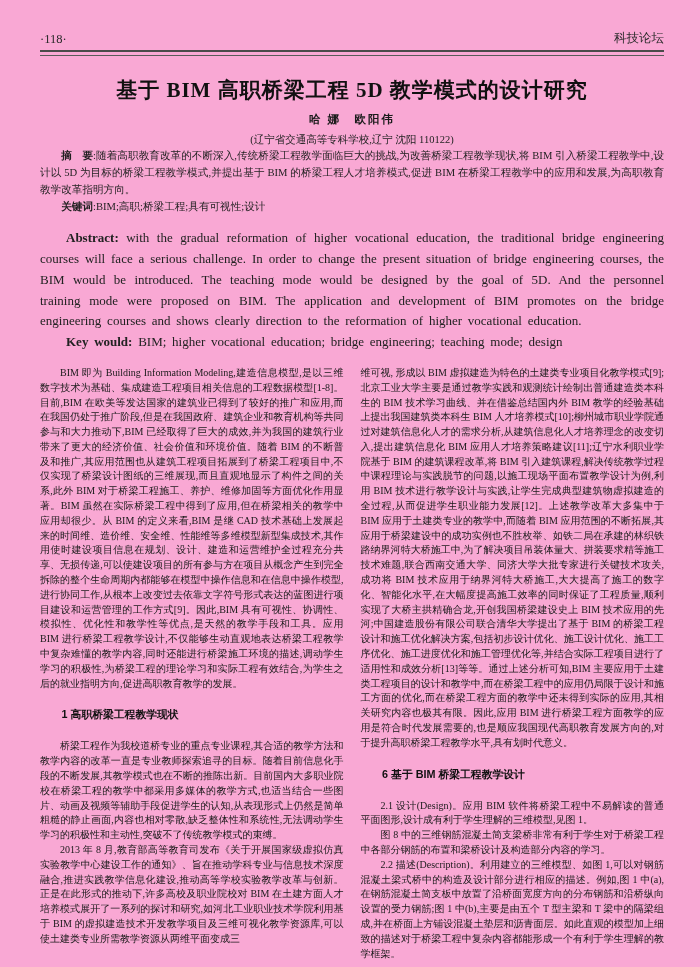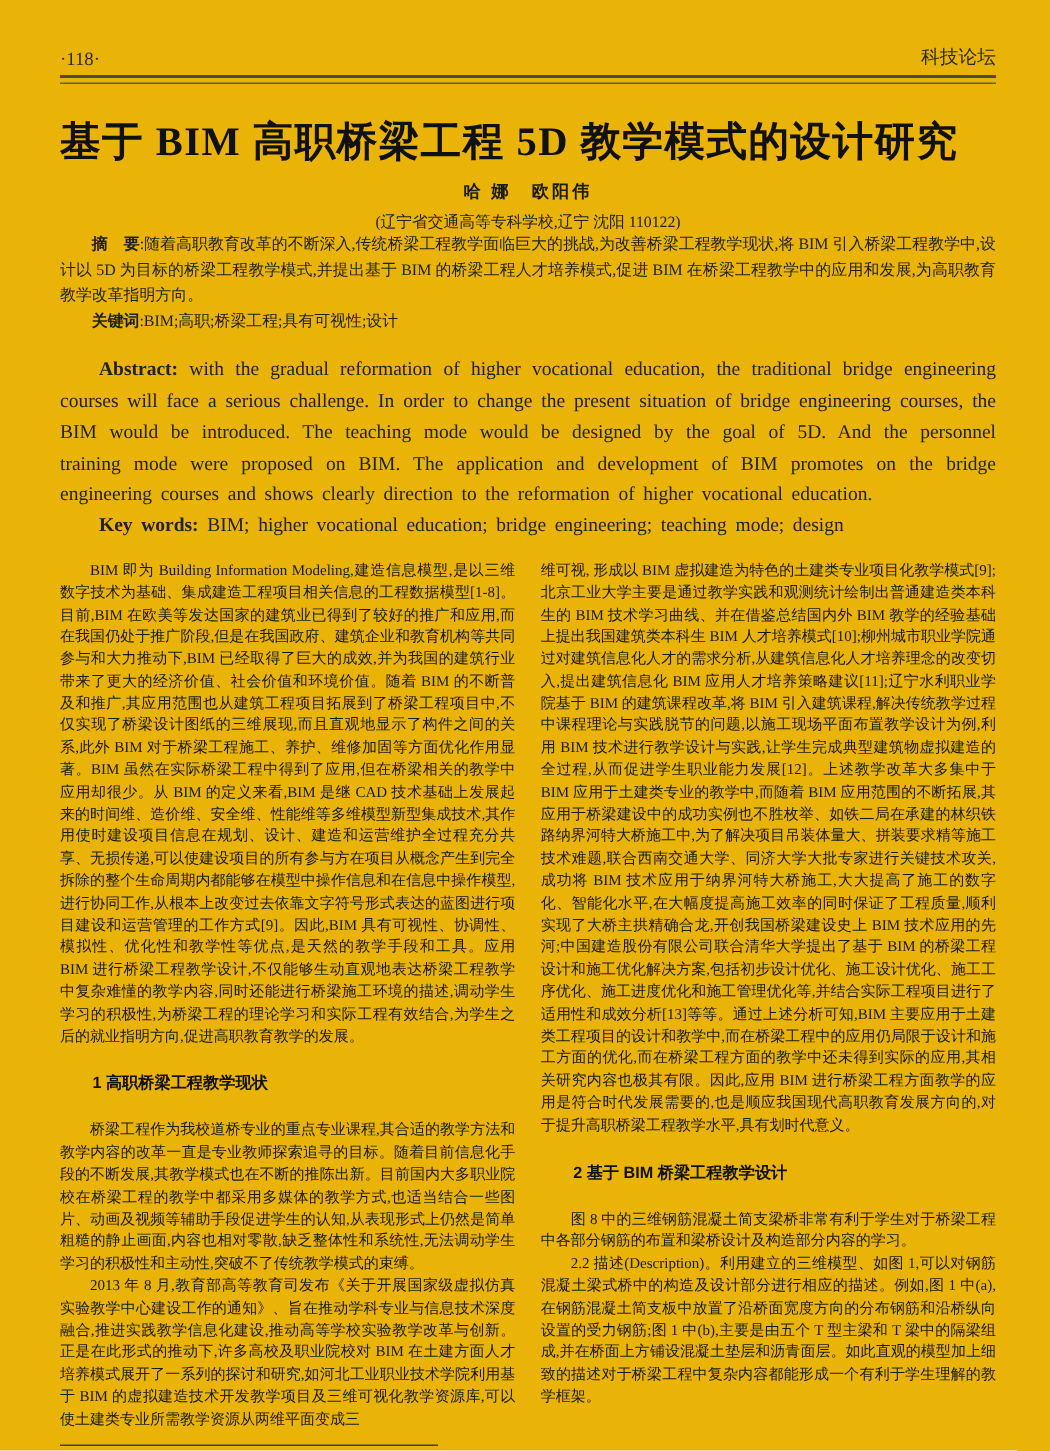--- a/index.html
+++ b/index.html
@@ -1,21 +1,21 @@
 <!DOCTYPE html>
 <html lang="zh"><head>
 <meta charset="utf-8">
 <style>
   html, body { margin: 0; padding: 0; background: #ffffff; }
   .page {
     position: relative;
     width: 700px;
     height: 967px;
     box-sizing: border-box;
-    background: #eab308;
+    background: #f9a8d4;
     color: #1b1b1b;
     font-family: "Liberation Serif", "DejaVu Serif", serif;
     padding: 30px 36px 20px 40px;
     overflow: hidden;
   }
   
   .running-head {
     display: flex;
     justify-content: space-between;
     align-items: flex-end;
@@ -24,22 +24,22 @@
   }
   .rule-double {
     margin-top: 3px;
     height: 2.5px;
     border-top: 2px solid #4a4a4a;
     border-bottom: 1px solid #5a5a5a;
   }
   
   .article-title {
     margin: 20px 0 8px 0;
-    text-align: left;
-    font-size: 27px;
+    text-align: center;
+    font-size: 21px;
     font-weight: bold;
     letter-spacing: 1px;
     color: #111;
   }
   .authors-line {
     text-align: center;
     font-size: 11.5px;
     font-weight: bold;
     letter-spacing: 2px;
     margin-bottom: 6px;
@@ -115,33 +115,34 @@
   <div class="authors-line">哈 娜　欧阳伟</div>
   <div class="affiliation-line">(辽宁省交通高等专科学校,辽宁 沈阳 110122)</div>
 
   <div class="abstract-zh">
     <p><span class="label-bold">摘　要</span><span>:随着高职教育改革的不断深入,传统桥梁工程教学面临巨大的挑战,为改善桥梁工程教学现状,将 BIM 引入桥梁工程教学中,设计以 5D 为目标的桥梁工程教学模式,并提出基于 BIM 的桥梁工程人才培养模式,促进 BIM 在桥梁工程教学中的应用和发展,为高职教育教学改革指明方向。</span></p>
     <p><span class="label-bold">关键词</span><span>:BIM;高职;桥梁工程;具有可视性;设计</span></p>
   </div>
 
   <div class="abstract-en">
     <p><span class="label-bold">Abstract:</span><span> with the gradual reformation of higher vocational education, the traditional bridge engineering courses will face a serious challenge. In order to change the present situation of bridge engineering courses, the BIM would be introduced. The teaching mode would be designed by the goal of 5D. And the personnel training mode were proposed on BIM. The application and development of BIM promotes on the bridge engineering courses and shows clearly direction to the reformation of higher vocational education.</span></p>
-    <p><span class="label-bold">Key words:</span><span> BIM; higher vocational education; bridge engineering; teaching mode; design</span></p>
+    <p><span class="label-bold">Key would:</span><span> BIM; higher vocational education; bridge engineering; teaching mode; design</span></p>
   </div>
 
   <div class="columns">
     <div class="col">
       <p>BIM 即为 Building Information Modeling,建造信息模型,是以三维数字技术为基础、集成建造工程项目相关信息的工程数据模型[1-8]。目前,BIM 在欧美等发达国家的建筑业已得到了较好的推广和应用,而在我国仍处于推广阶段,但是在我国政府、建筑企业和教育机构等共同参与和大力推动下,BIM 已经取得了巨大的成效,并为我国的建筑行业带来了更大的经济价值、社会价值和环境价值。随着 BIM 的不断普及和推广,其应用范围也从建筑工程项目拓展到了桥梁工程项目中,不仅实现了桥梁设计图纸的三维展现,而且直观地显示了构件之间的关系,此外 BIM 对于桥梁工程施工、养护、维修加固等方面优化作用显著。BIM 虽然在实际桥梁工程中得到了应用,但在桥梁相关的教学中应用却很少。从 BIM 的定义来看,BIM 是继 CAD 技术基础上发展起来的时间维、造价维、安全维、性能维等多维模型新型集成技术,其作用使时建设项目信息在规划、设计、建造和运营维护全过程充分共享、无损传递,可以使建设项目的所有参与方在项目从概念产生到完全拆除的整个生命周期内都能够在模型中操作信息和在信息中操作模型,进行协同工作,从根本上改变过去依靠文字符号形式表达的蓝图进行项目建设和运营管理的工作方式[9]。因此,BIM 具有可视性、协调性、模拟性、优化性和教学性等优点,是天然的教学手段和工具。应用 BIM 进行桥梁工程教学设计,不仅能够生动直观地表达桥梁工程教学中复杂难懂的教学内容,同时还能进行桥梁施工环境的描述,调动学生学习的积极性,为桥梁工程的理论学习和实际工程有效结合,为学生之后的就业指明方向,促进高职教育教学的发展。</p>
       <div class="section-heading">1 高职桥梁工程教学现状</div>
       <p>桥梁工程作为我校道桥专业的重点专业课程,其合适的教学方法和教学内容的改革一直是专业教师探索追寻的目标。随着目前信息化手段的不断发展,其教学模式也在不断的推陈出新。目前国内大多职业院校在桥梁工程的教学中都采用多媒体的教学方式,也适当结合一些图片、动画及视频等辅助手段促进学生的认知,从表现形式上仍然是简单粗糙的静止画面,内容也相对零散,缺乏整体性和系统性,无法调动学生学习的积极性和主动性,突破不了传统教学模式的束缚。</p>
       <p>2013 年 8 月,教育部高等教育司发布《关于开展国家级虚拟仿真实验教学中心建设工作的通知》、旨在推动学科专业与信息技术深度融合,推进实践教学信息化建设,推动高等学校实验教学改革与创新。正是在此形式的推动下,许多高校及职业院校对 BIM 在土建方面人才培养模式展开了一系列的探讨和研究,如河北工业职业技术学院利用基于 BIM 的虚拟建造技术开发教学项目及三维可视化教学资源库,可以使土建类专业所需教学资源从两维平面变成三</p>
     </div>
     <div class="col">
       <p class="continuation">维可视, 形成以 BIM 虚拟建造为特色的土建类专业项目化教学模式[9];北京工业大学主要是通过教学实践和观测统计绘制出普通建造类本科生的 BIM 技术学习曲线、并在借鉴总结国内外 BIM 教学的经验基础上提出我国建筑类本科生 BIM 人才培养模式[10];柳州城市职业学院通过对建筑信息化人才的需求分析,从建筑信息化人才培养理念的改变切入,提出建筑信息化 BIM 应用人才培养策略建议[11];辽宁水利职业学院基于 BIM 的建筑课程改革,将 BIM 引入建筑课程,解决传统教学过程中课程理论与实践脱节的问题,以施工现场平面布置教学设计为例,利用 BIM 技术进行教学设计与实践,让学生完成典型建筑物虚拟建造的全过程,从而促进学生职业能力发展[12]。上述教学改革大多集中于 BIM 应用于土建类专业的教学中,而随着 BIM 应用范围的不断拓展,其应用于桥梁建设中的成功实例也不胜枚举、如铁二局在承建的林织铁路纳界河特大桥施工中,为了解决项目吊装体量大、拼装要求精等施工技术难题,联合西南交通大学、同济大学大批专家进行关键技术攻关,成功将 BIM 技术应用于纳界河特大桥施工,大大提高了施工的数字化、智能化水平,在大幅度提高施工效率的同时保证了工程质量,顺利实现了大桥主拱精确合龙,开创我国桥梁建设史上 BIM 技术应用的先河;中国建造股份有限公司联合清华大学提出了基于 BIM 的桥梁工程设计和施工优化解决方案,包括初步设计优化、施工设计优化、施工工序优化、施工进度优化和施工管理优化等,并结合实际工程项目进行了适用性和成效分析[13]等等。通过上述分析可知,BIM 主要应用于土建类工程项目的设计和教学中,而在桥梁工程中的应用仍局限于设计和施工方面的优化,而在桥梁工程方面的教学中还未得到实际的应用,其相关研究内容也极其有限。因此,应用 BIM 进行桥梁工程方面教学的应用是符合时代发展需要的,也是顺应我国现代高职教育发展方向的,对于提升高职桥梁工程教学水平,具有划时代意义。</p>
-      <div class="section-heading">2 基于 BIM 桥梁工程教学设计</div>
+      <div class="section-heading">6 基于 BIM 桥梁工程教学设计</div>
+      <p>2.1 设计(Design)。应用 BIM 软件将桥梁工程中不易解读的普通平面图形,设计成有利于学生理解的三维模型,见图 1。</p>
       <p>图 8 中的三维钢筋混凝土简支梁桥非常有利于学生对于桥梁工程中各部分钢筋的布置和梁桥设计及构造部分内容的学习。</p>
       <p>2.2 描述(Description)。利用建立的三维模型、如图 1,可以对钢筋混凝土梁式桥中的构造及设计部分进行相应的描述。例如,图 1 中(a),在钢筋混凝土简支板中放置了沿桥面宽度方向的分布钢筋和沿桥纵向设置的受力钢筋;图 1 中(b),主要是由五个 T 型主梁和 T 梁中的隔梁组成,并在桥面上方铺设混凝土垫层和沥青面层。如此直观的模型加上细致的描述对于桥梁工程中复杂内容都能形成一个有利于学生理解的教学框架。</p>
     </div>
   </div>
 
   <div class="footnote">
     <div class="footnote-rule"></div>
     <p><span class="label-bold">基金项目</span><span>:为改善桥梁工程教学现状(2015B10)。</span></p>
     <p></p>
   </div>

